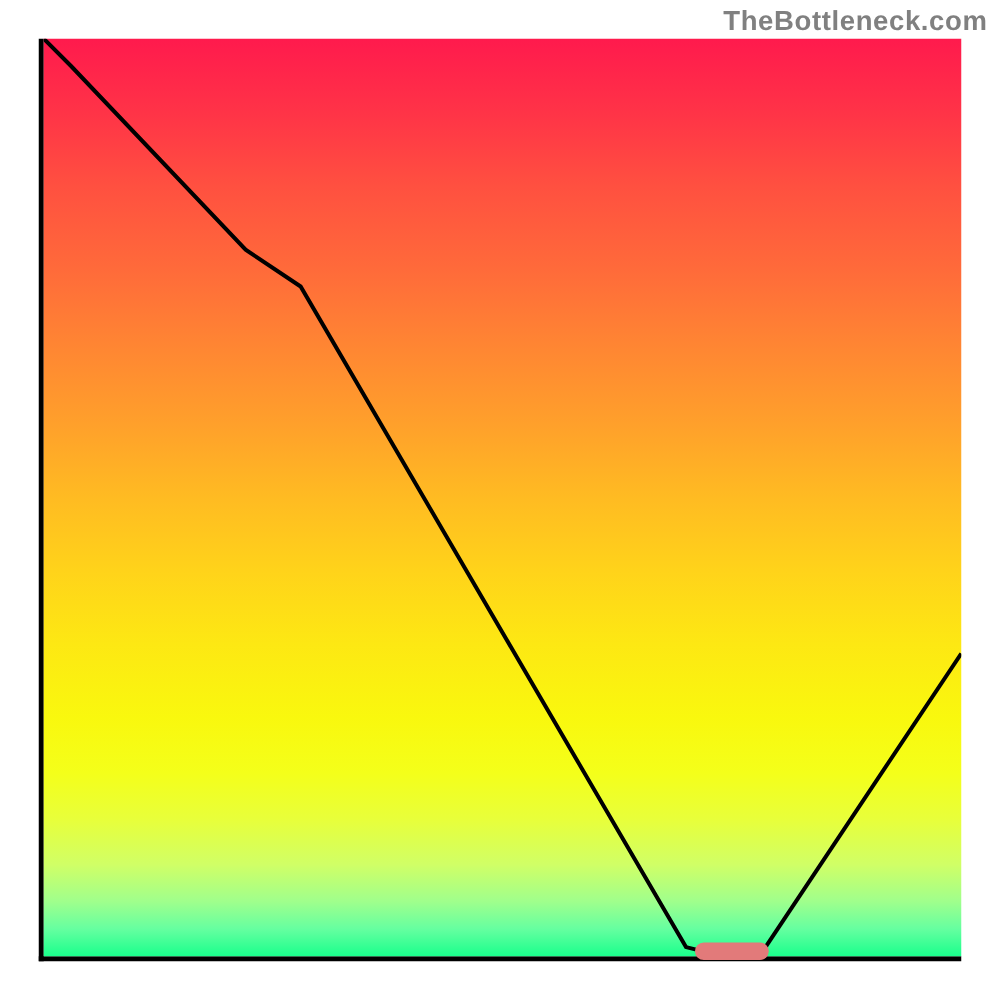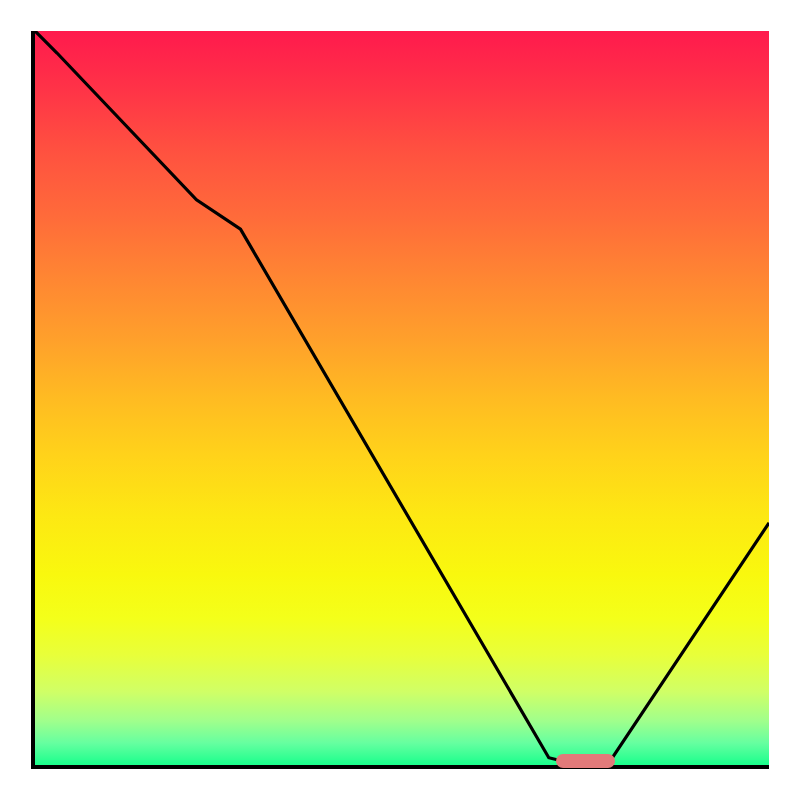--- a/index.html
+++ b/index.html
@@ -69,20 +69,21 @@
     position: absolute;
     height: 14px;
     border-radius: 7px;
     background: #e27a7a;
   }
 </style>
 </head>
 <body>
 
 <div class="container">
+  <div class="attribution">TheBottleneck.com</div>
 
   <div class="plot-area">
     <div class="gradient-bg"></div>
 
     <svg class="curve" viewBox="0 0 734 734" preserveAspectRatio="none">
       <path id="curve-path" d="M0.0 0.0 L22.0 22.0 L161.5 168.8 L205.5 198.2 L513.8 726.7 L543.2 734.0 L572.5 734.0 L734.0 491.8" fill="none" stroke="#000" stroke-width="3.2"></path>
     </svg>
 
     <div id="marker" class="marker" style="left: 521.14px; width: 58.72px; bottom: -3px;"></div>
   </div>

